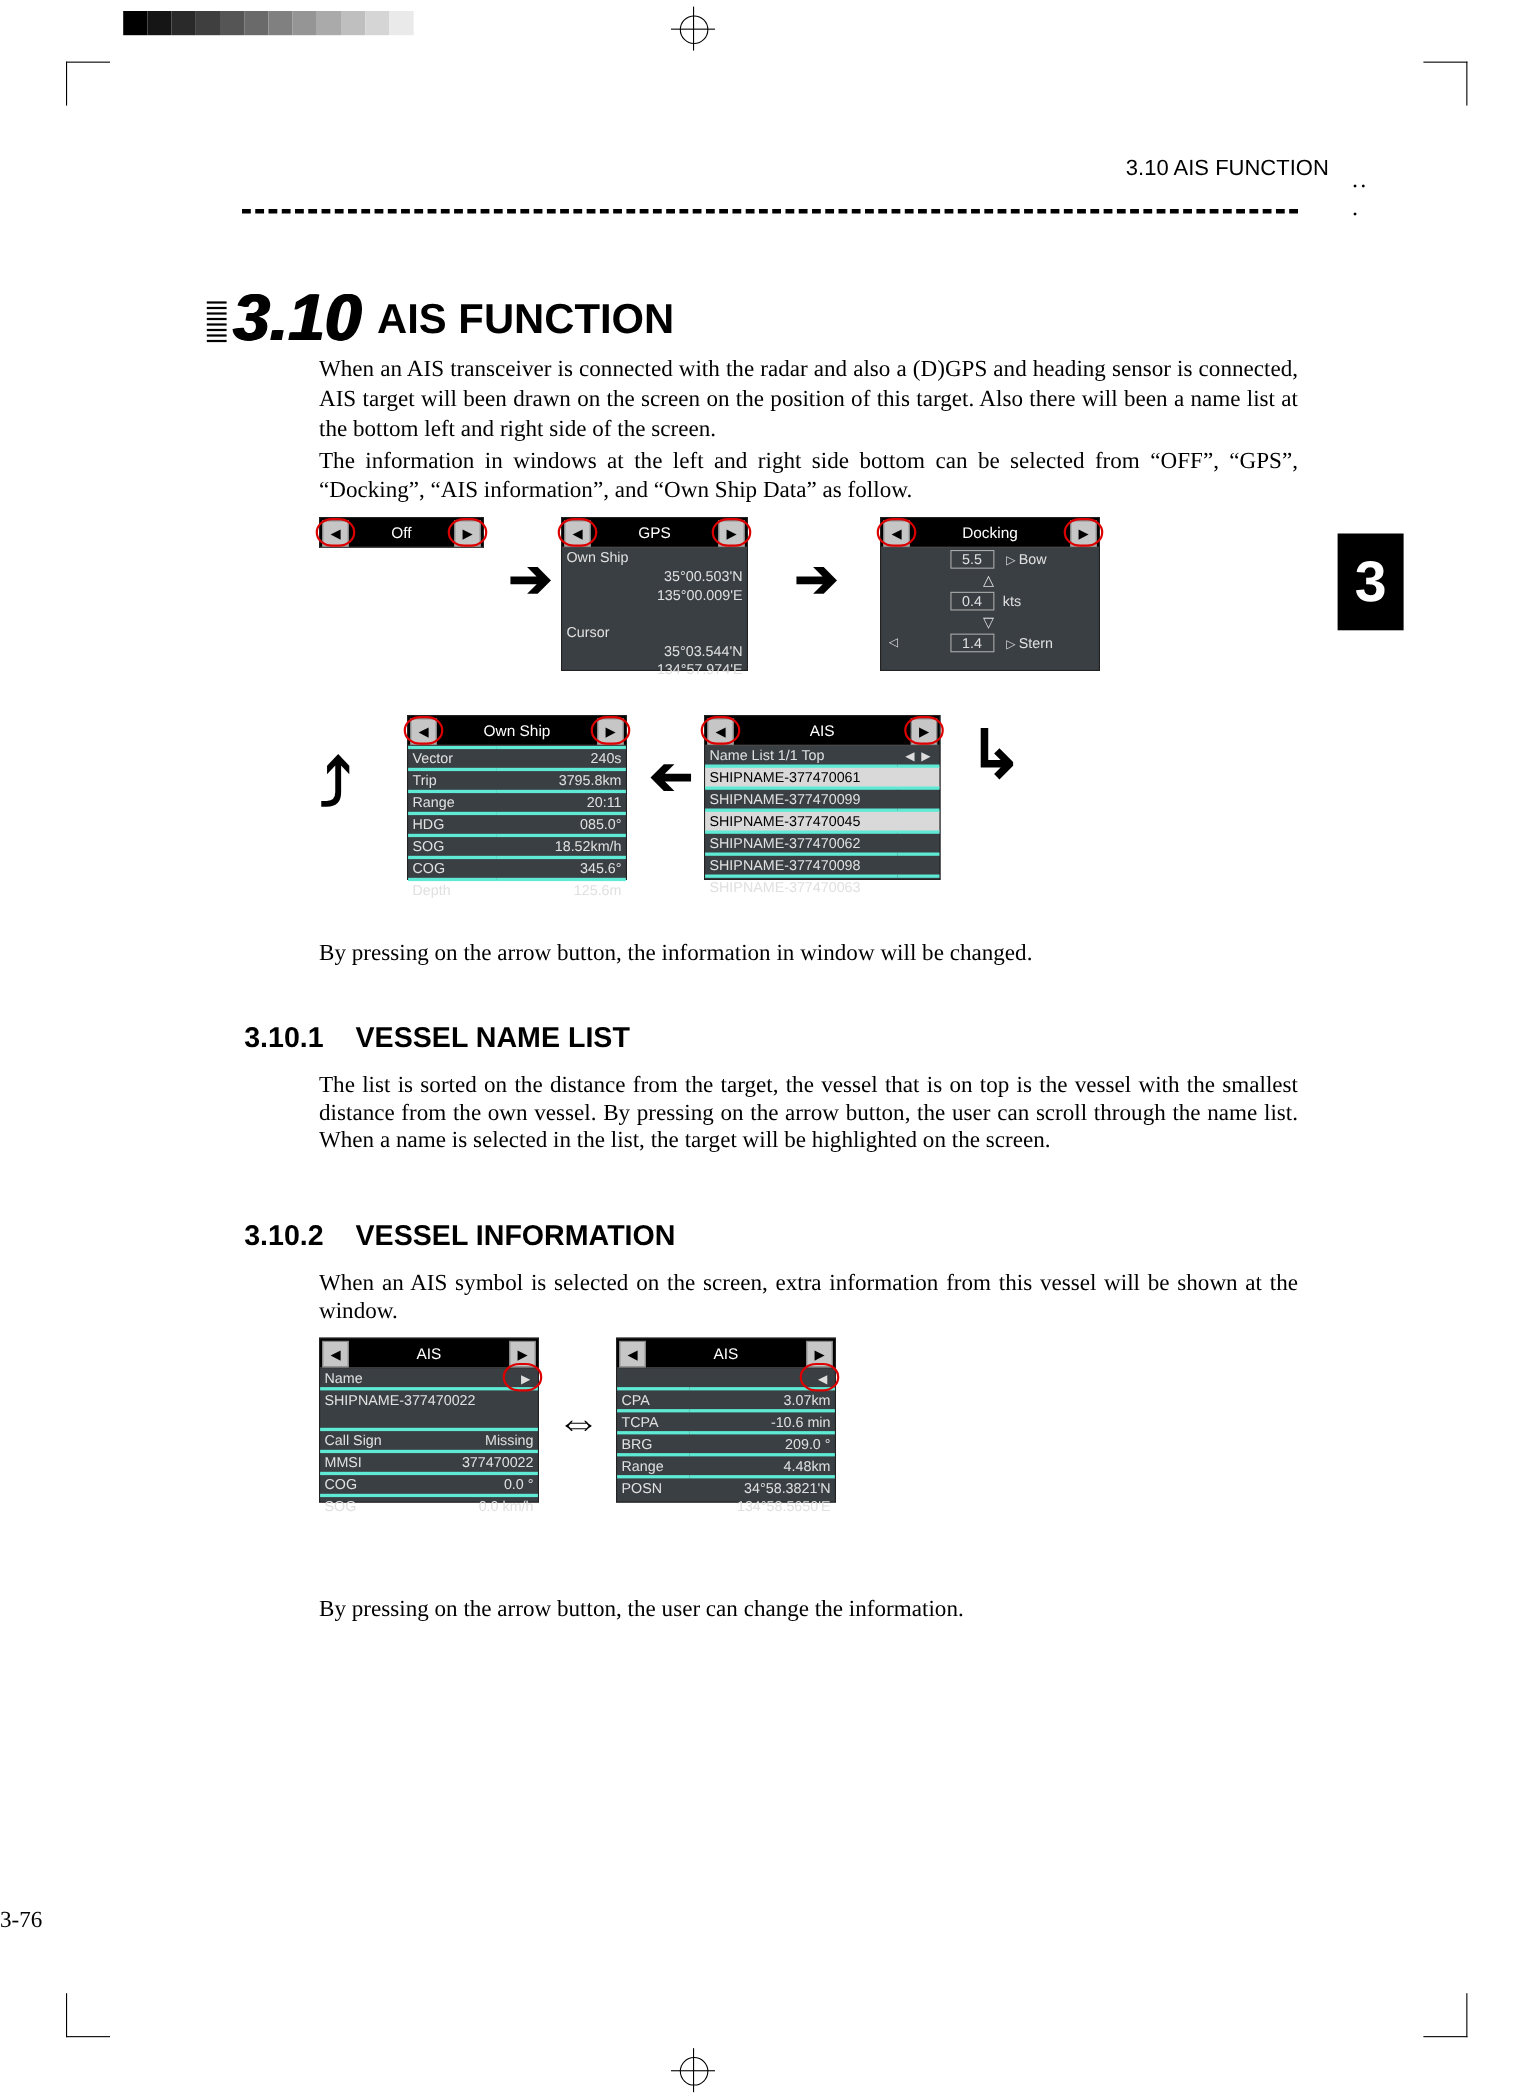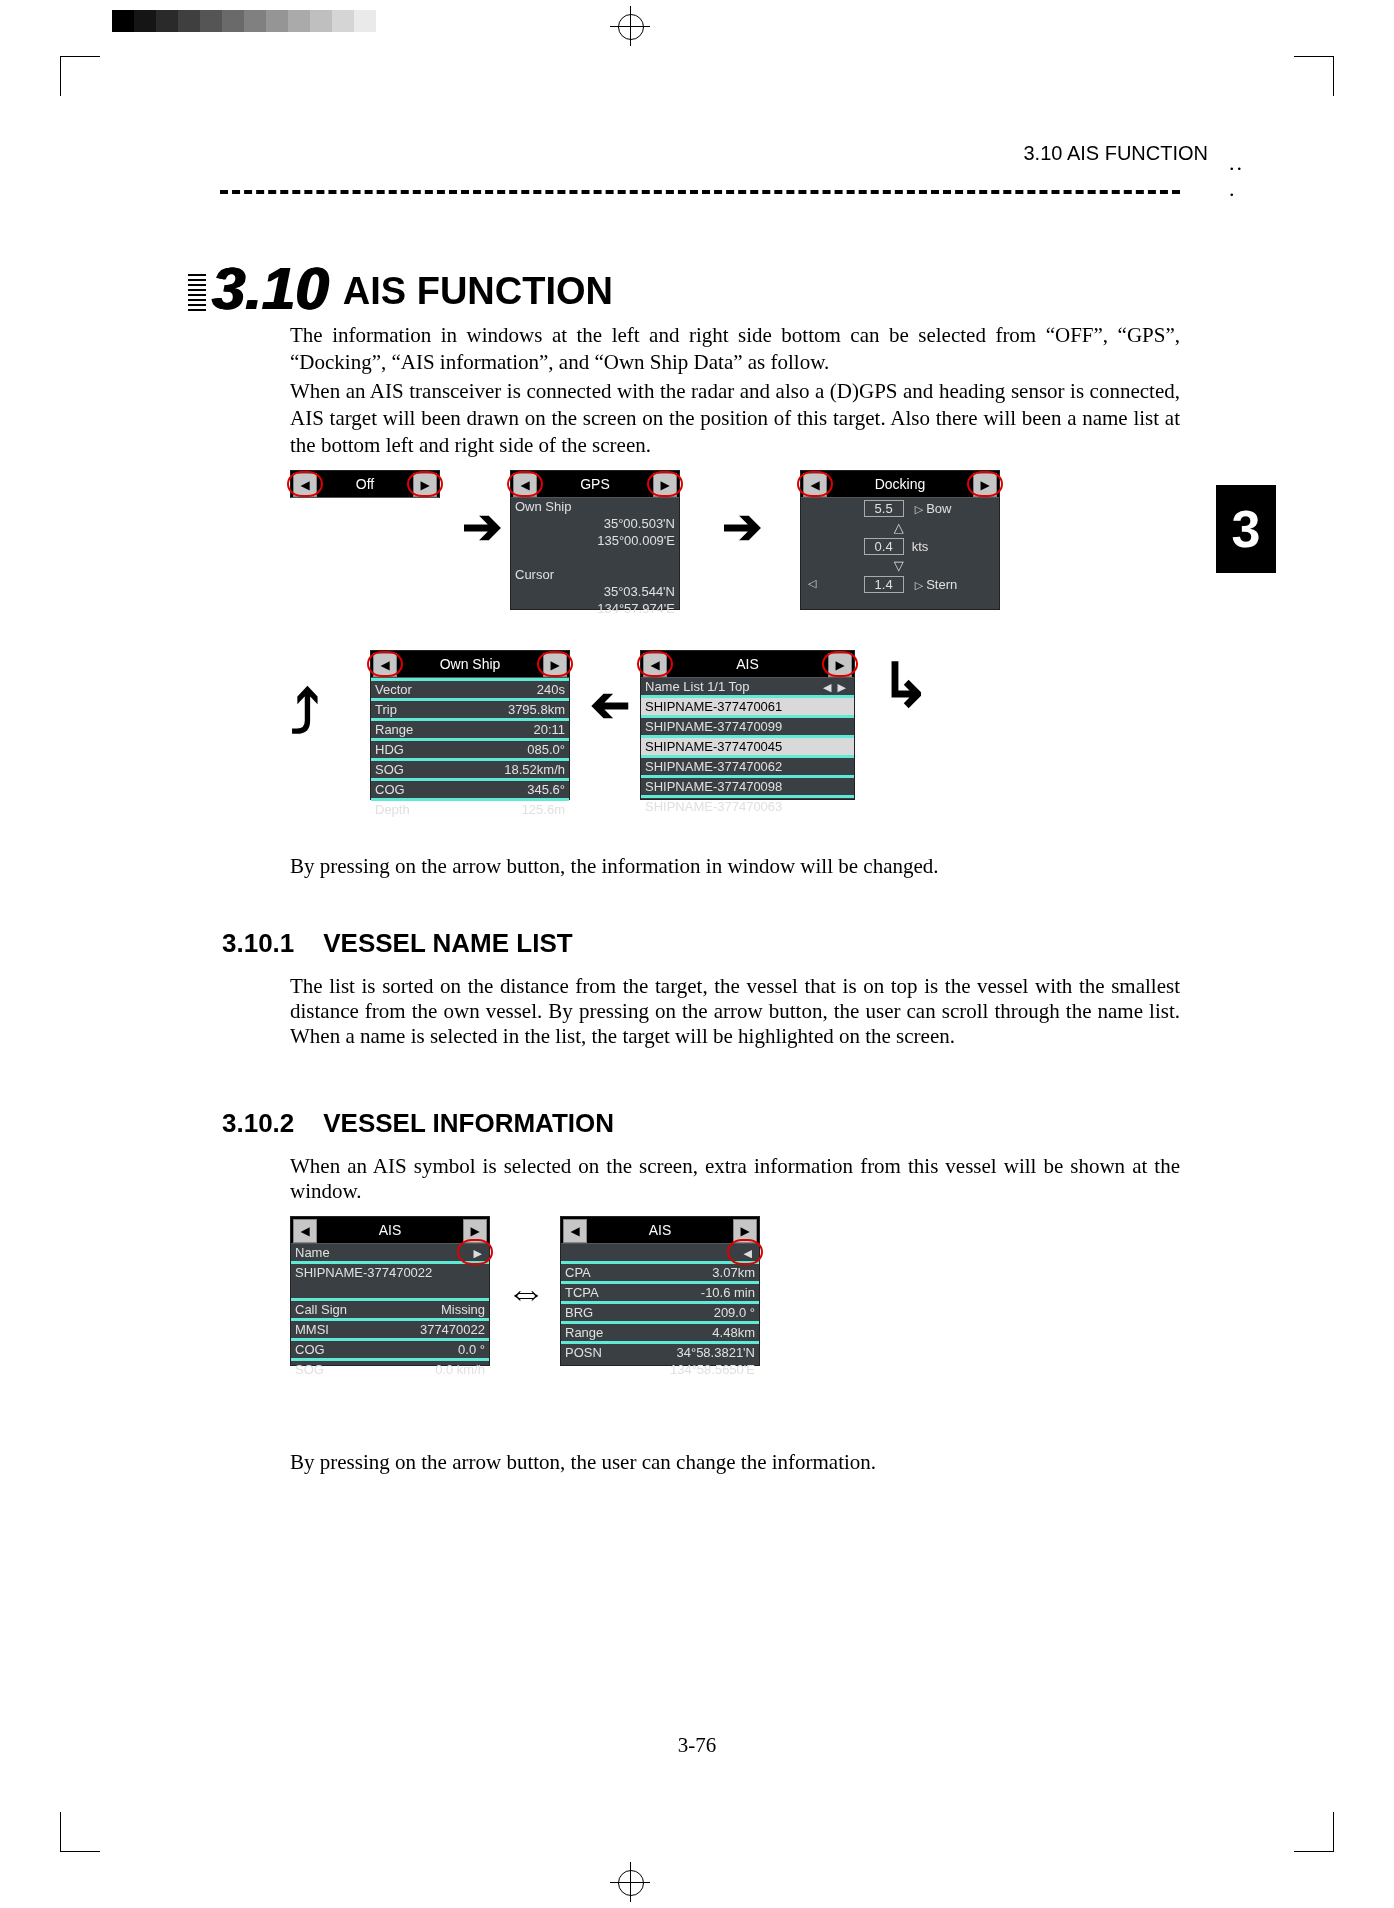--- a/index.html
+++ b/index.html
@@ -125,21 +125,20 @@
   }
   .sub-h-1 { top:928px; }
   .sub-body-1 { top:974px; }
   .sub-h-2 { top:1108px; }
   .sub-body-2 { top:1154px; }
   .caption2 { top:1450px; }
 
   .page-number {
     position:absolute;
     bottom:150px; left:0; right:0;
-    text-align:center;
     font-size:21px;
   }
 
   
   .fig {
     position:absolute;
     background:#3a3f43;
     color:#e8e8e8;
     font-family: Arial, Helvetica, sans-serif;
     font-size:14px;
@@ -242,22 +241,22 @@
         <span></span>
         <span></span>
         <span></span>
         <span></span>
     </div>
     <span class="heading-number">3.10</span>
     <span class="heading-title">AIS FUNCTION</span>
   </div>
 
   <div class="body intro">
+    <p>When an AIS transceiver is connected with the radar and also a (D)GPS and heading sensor is connected, AIS target will been drawn on the screen on the position of this target. Also there will been a name list at the bottom left and right side of the screen.</p>
     <p>The information in windows at the left and right side bottom can be selected from “OFF”, “GPS”, “Docking”, “AIS information”, and “Own Ship Data” as follow.</p>
-    <p>When an AIS transceiver is connected with the radar and also a (D)GPS and heading sensor is connected, AIS target will been drawn on the screen on the position of this target. Also there will been a name list at the bottom left and right side of the screen.</p>
   </div>
 
   <div class="fig fig-off">
     <div class="fig-header">
       <div class="tri-btn tri-l">◀</div>
       <span>Off</span>
       <div class="tri-btn tri-r">▶</div>
       <div class="red-ring" style="left:-4px"></div>
       <div class="red-ring" style="right:-4px"></div>
     </div>

